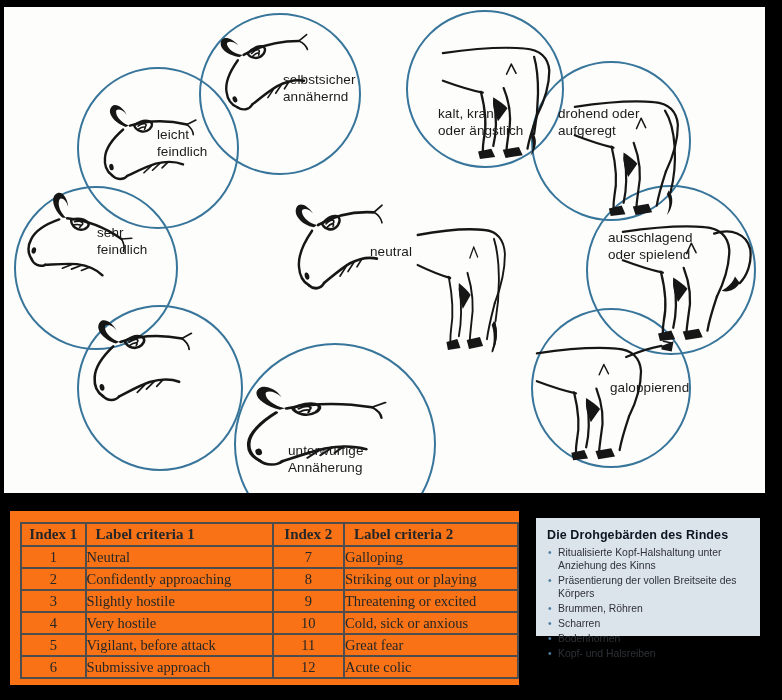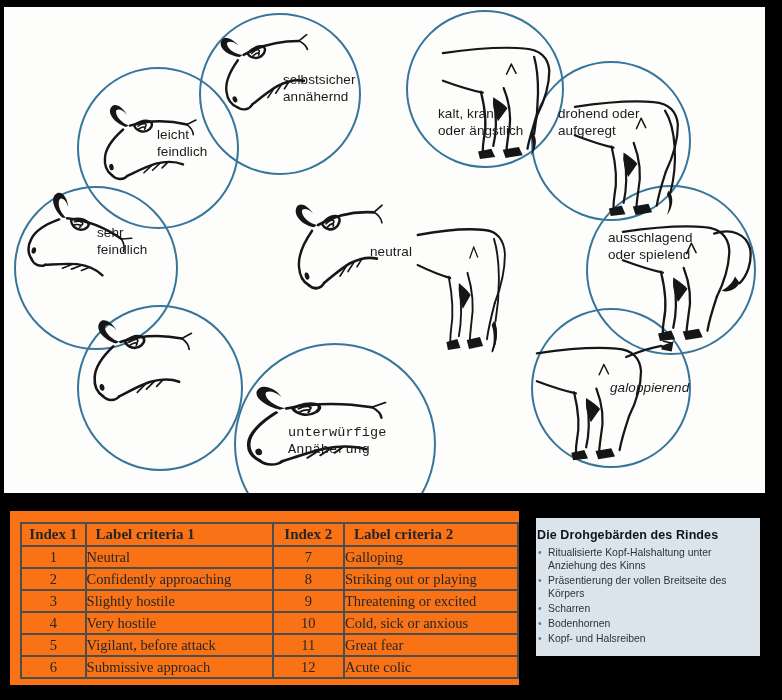--- a/index.html
+++ b/index.html
@@ -17,22 +17,22 @@
   
   .table-panel{position:absolute;left:10px;top:511px;width:509px;height:174px;background:#f97316;}
   table.idx{position:absolute;left:10px;top:11px;border-collapse:collapse;
             font-family:"Liberation Serif",serif;color:#262626;table-layout:fixed;}
   table.idx th,table.idx td{border:2px solid #4d4d4d;padding:0 0 0 0;height:20px;
             font-size:14.5px;overflow:hidden;white-space:nowrap;}
   table.idx th{font-size:15px;height:21px;text-align:left;padding-left:9px;}
   td.num{text-align:center;}
   td.lab,th.lab{padding-left:7px;text-align:left;}
   
-  .info-box{position:absolute;left:536px;top:518px;width:224px;height:138px;background:#dce4eb;
-            box-sizing:border-box;padding:10px 8px 0 1px;}
+  .info-box{position:absolute;left:536px;top:518px;width:224px;height:118px;background:#dce4eb;
+            box-sizing:border-box;padding:10px 8px 0 11px;}
   .info-title{font-size:12.5px;font-weight:bold;color:#0d1522;letter-spacing:.1px;margin:0 0 4px 0;}
   .info-list{margin:0;padding:0;list-style:none;}
   .info-list li{position:relative;padding-left:11px;font-size:10.4px;line-height:13px;
                 color:#2e3237;margin-bottom:2px;}
   .info-list li::before{content:"\2022";position:absolute;left:1px;top:0;color:#4d7ea3;}
 </style>
 </head>
 <body>
 
 <div class="stage">
@@ -125,29 +125,29 @@
         <path class="ink-fill" d="M100,110 C106,118 105,132 97,142 C101,131 100,120 97,114 Z"></path>
       </g>
     </svg>
 
     <div class="clabel" style="left:279px;top:64px;">selbstsicher
 annähernd</div>
     <div class="clabel" style="left:153px;top:119px;">leicht
 feindlich</div>
     <div class="clabel" style="left:93px;top:217px;">sehr
 feindlich</div>
-    <div class="clabel" style="left:284px;top:417px;font-family:Liberation Mono, monospace;">unterwürfige
+    <div class="clabel" style="left:284px;top:435px;">unterwürfige
 Annäherung</div>
     <div class="clabel" style="left:434px;top:54px;margin-top:44px;">kalt, krank
 oder ängstlich</div>
     <div class="clabel" style="left:554px;top:98px;">drohend oder
 aufgeregt</div>
     <div class="clabel" style="left:604px;top:222px;">ausschlagend
 oder spielend</div>
-    <div class="clabel" style="left:606px;top:372px;font-style:italic;">galoppierend</div>
+    <div class="clabel" style="left:606px;top:372px;">galoppierend</div>
     <div class="clabel" style="left:366px;top:236px;">neutral</div>
   </div>
 
   <div class="table-panel">
     <table class="idx">
       <colgroup>
           <col style="width:65px">
           <col style="width:188px">
           <col style="width:72px">
           <col style="width:175px">
@@ -199,19 +199,20 @@
         </tr>
       </tbody>
     </table>
   </div>
 
   <div class="info-box">
     <div class="info-title">Die Drohgebärden des Rindes</div>
     <ul class="info-list">
       <li>Ritualisierte Kopf-Halshaltung unter Anziehung des Kinns</li>
       <li>Präsentierung der vollen Breitseite des Körpers</li>
+      <li>Brummen, Röhren</li>
       <li>Scharren</li>
       <li>Bodenhornen</li>
       <li>Kopf- und Halsreiben</li>
     </ul>
   </div>
 
 </div>
 
 </body></html>

